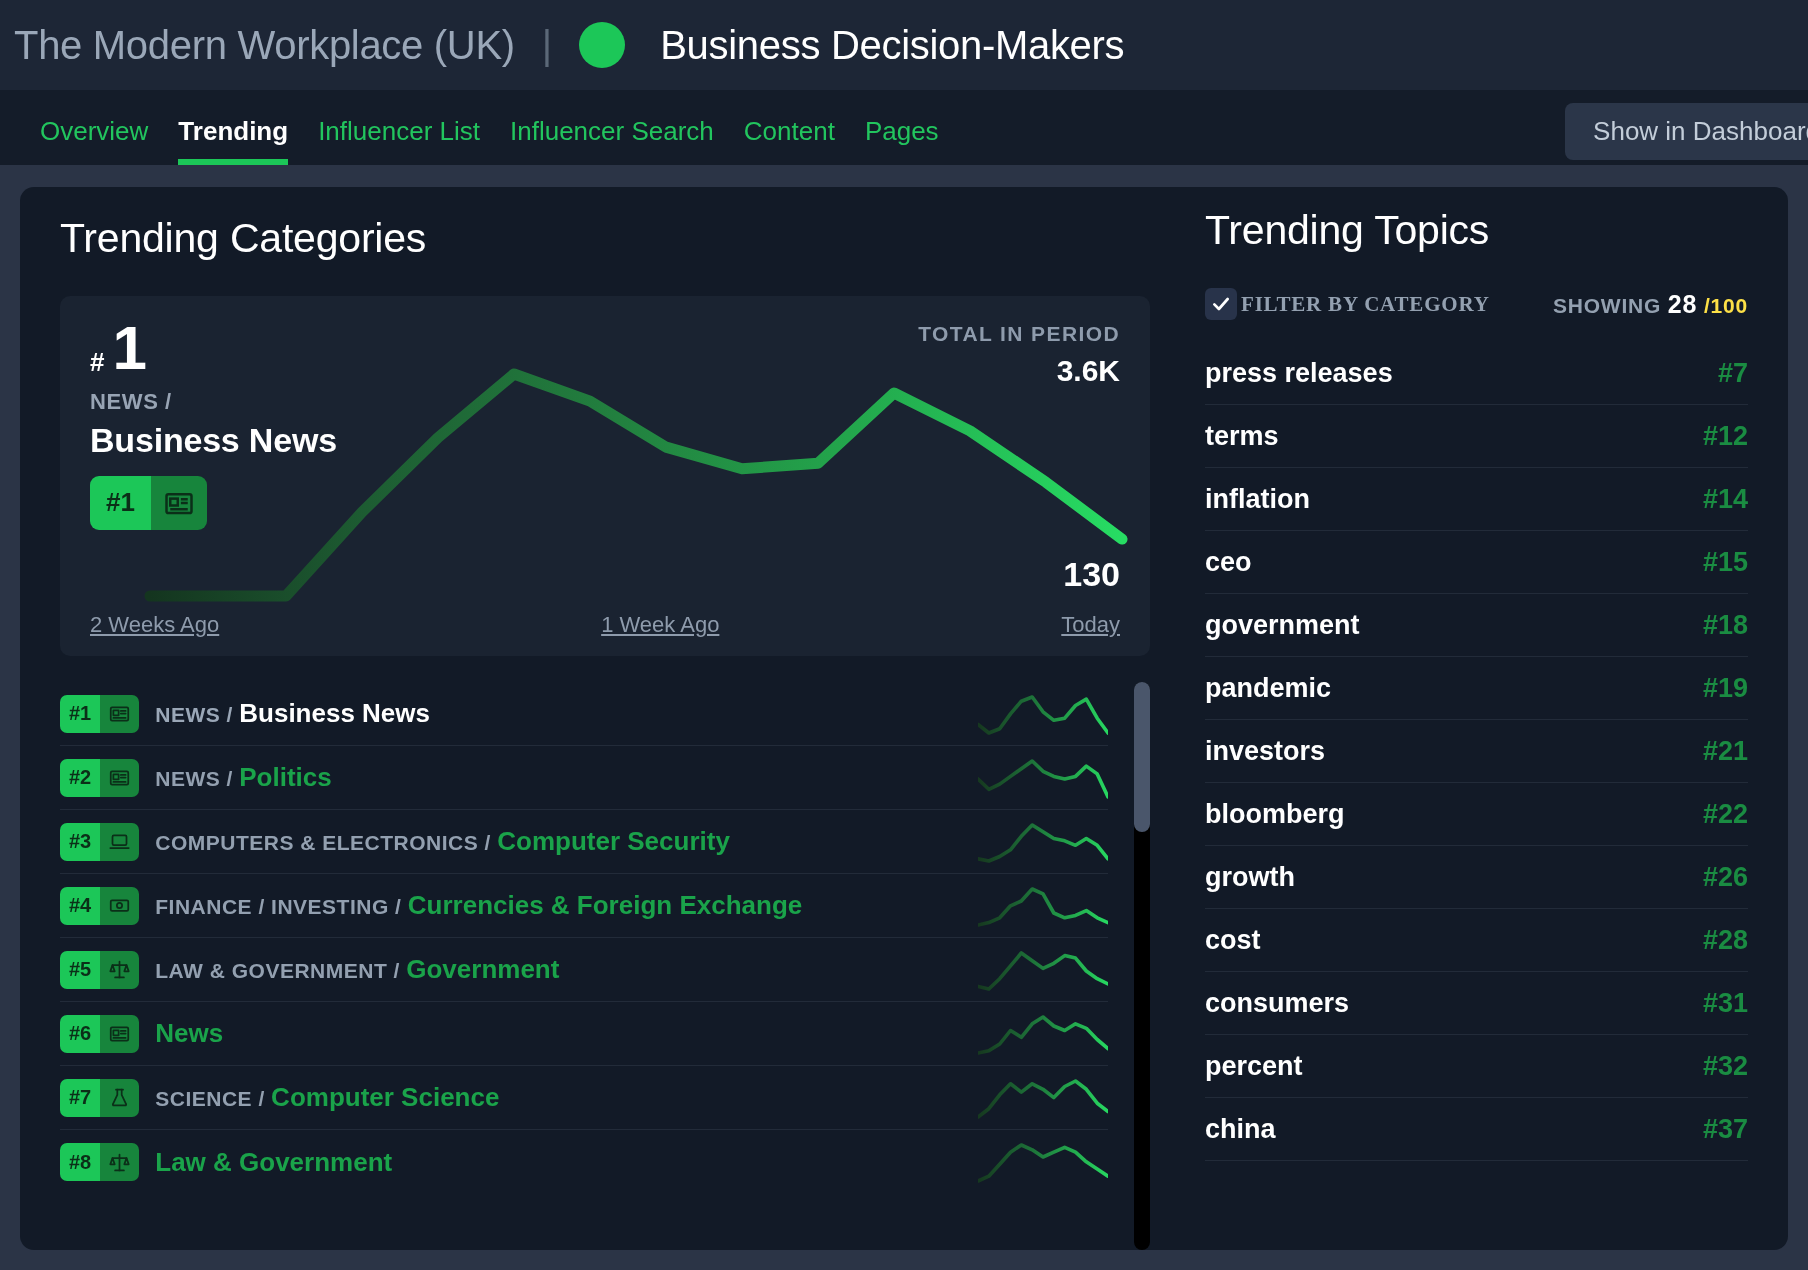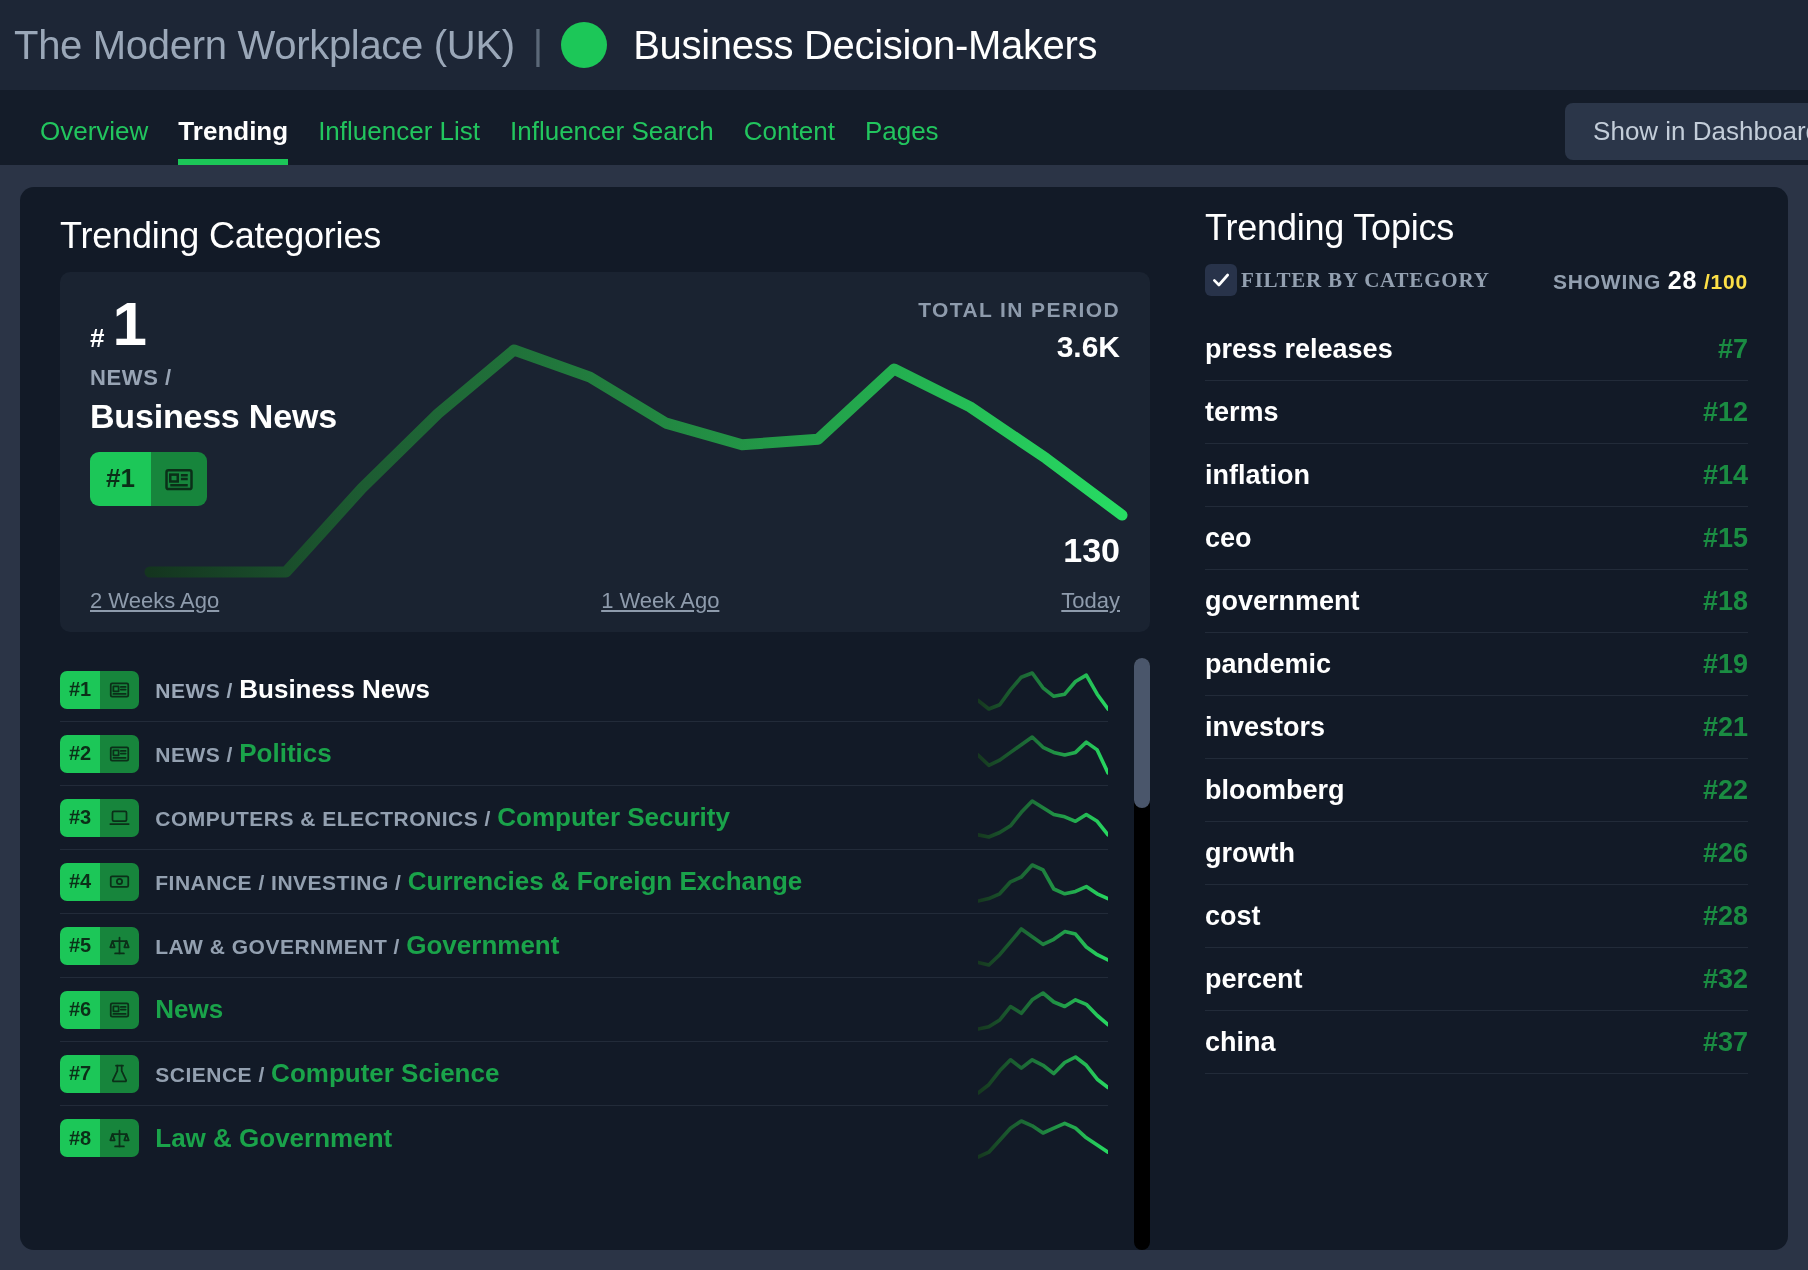--- a/index.html
+++ b/index.html
@@ -20,21 +20,21 @@
     overflow: hidden;
   }
 
   
   .header {
     height: 90px;
     background: #1d2636;
     display: flex;
     align-items: center;
     padding-left: 14px;
-    gap: 0;
+    gap: 9px;
   }
   .hdr-account {
     font-size: 40px;
     color: #9aa7b8;
     font-weight: 400;
     letter-spacing: -0.3px;
     white-space: nowrap;
   }
   .hdr-sep {
     color: #5b6878;
@@ -121,24 +121,24 @@
   }
   .right-col {
     flex: 1;
     padding: 20px 40px 0 20px;
     display: flex;
     flex-direction: column;
     min-width: 0;
   }
 
   .section-title {
-    font-size: 36px;
+    font-size: 41px;
     color: #ffffff;
     font-weight: 400;
-    margin-bottom: 15px;
+    margin-bottom: 34px;
     letter-spacing: -0.2px;
   }
 
   
   .featured {
     position: relative;
     background: #1a2331;
     border-radius: 10px;
     height: 360px;
     overflow: hidden;
@@ -698,20 +698,24 @@
             </div>
             <div class="topic-row">
               <span class="topic-name">growth</span>
               <span class="topic-rank">#26</span>
             </div>
             <div class="topic-row">
               <span class="topic-name">cost</span>
               <span class="topic-rank">#28</span>
             </div>
             <div class="topic-row">
+              <span class="topic-name">consumers</span>
+              <span class="topic-rank">#31</span>
+            </div>
+            <div class="topic-row">
               <span class="topic-name">percent</span>
               <span class="topic-rank">#32</span>
             </div>
             <div class="topic-row">
               <span class="topic-name">china</span>
               <span class="topic-rank">#37</span>
             </div>
           </div>
       </div>
 

